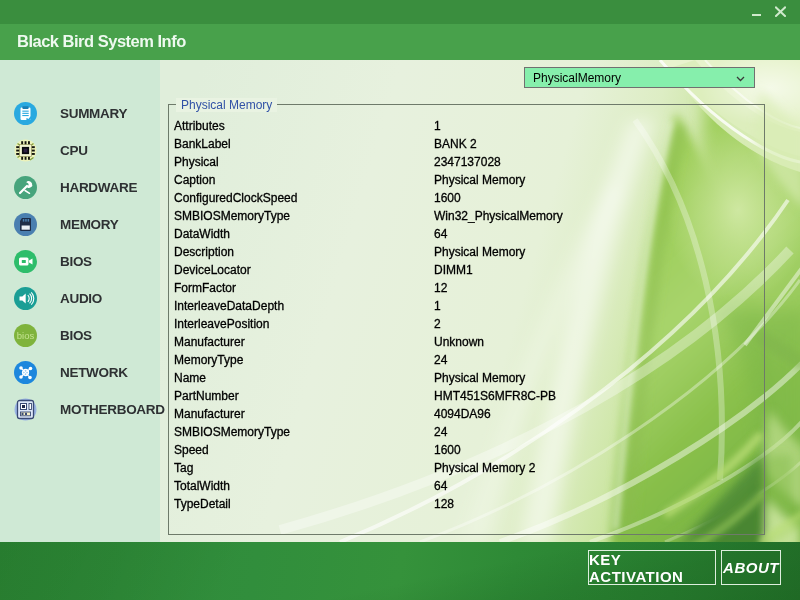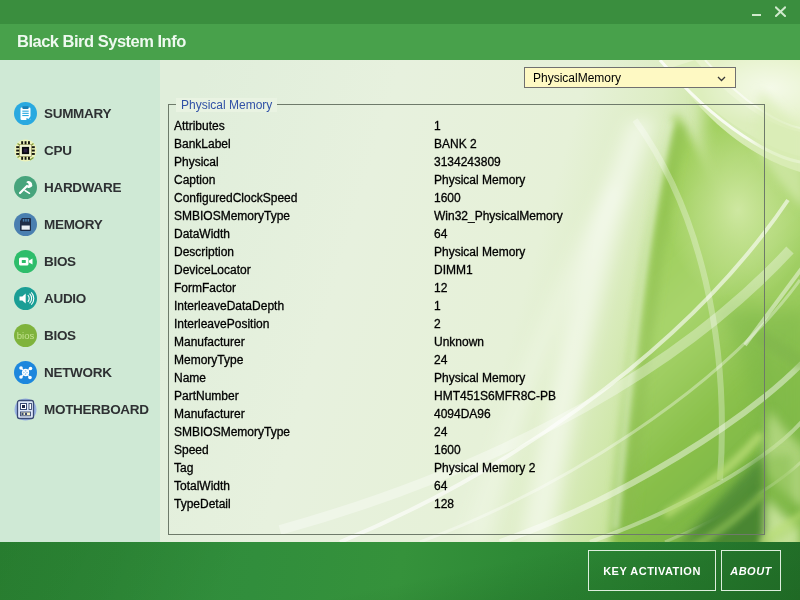--- a/index.html
+++ b/index.html
@@ -5,35 +5,35 @@
   html,body{margin:0;padding:0;}
   body{width:800px;height:600px;position:relative;overflow:hidden;transform:translateZ(0);
        font-family:"Liberation Sans", sans-serif;background:#fff;}
   .abs{position:absolute;}
   .topbar{left:0;top:0;width:800px;height:24px;background:#3a8e3e;}
   .titleband{left:0;top:24px;width:800px;height:36px;background:#48a14b;}
   .apptitle{left:17px;top:32px;font-size:16.5px;font-weight:bold;color:#eef9ef;letter-spacing:-0.5px;}
   .minbtn{left:752px;top:14px;width:9px;height:2px;background:#cfeacb;}
   .closex{left:775px;top:6px;width:11px;height:11px;}
   .sidebar{left:0;top:60px;width:160px;height:482px;background:#cfe9d5;}
-  .menuitem{position:absolute;left:14px;height:24px;display:flex;align-items:center;}
+  .menuitem{position:absolute;left:14px;height:24px;display:flex;align-items:center;gap:16px;}
   .menuicon{width:23px;height:23px;flex:none;}
   .menutext{margin-left:7px;font-size:13.5px;font-weight:bold;color:#2e3133;letter-spacing:-0.3px;}
   .content{left:160px;top:60px;width:640px;height:482px;}
-  .dropdown{left:524px;top:67px;width:212px;height:21px;background:#fef9c3;border:1px solid #707070;box-sizing:border-box;}
+  .dropdown{left:524px;top:67px;width:231px;height:21px;background:#86efac;border:1px solid #707070;box-sizing:border-box;}
   .ddtext{position:absolute;left:8px;top:3px;font-size:12px;color:#000;}
   .groupbox{left:168px;top:104px;width:597px;height:431px;border:1px solid #6e7a6a;box-sizing:border-box;}
   .grouplabel{left:176px;top:98px;padding:0 5px;font-size:12px;color:#3152a6;background:#e9f3e2;}
   .row{position:absolute;font-size:12px;color:#000;white-space:nowrap;-webkit-text-stroke:0.3px #000;}
   .lab{left:174px;}
   .val{left:434px;}
   .bottombar{left:0;top:542px;width:800px;height:58px;background:linear-gradient(168deg, rgba(0,45,0,0) 55%, rgba(0,45,0,0.10) 75%, rgba(0,45,0,0.16) 100%),linear-gradient(115deg, rgba(0,45,0,0.13) 0%, rgba(0,45,0,0.09) 14%, rgba(0,45,0,0) 30%),linear-gradient(100deg,#2d8836 0%,#318e3c 32%,#35923b 50%,#2e8a36 64%,#298031 84%,#25752c 100%);}
   
-  .btn{position:absolute;top:550px;height:41px;border:1px solid #ddeedd;box-sizing:border-box;color:#fff;
-       font-size:11px;font-weight:bold;letter-spacing:0.5px;display:flex;align-items:center;justify-content:center;text-align:center;}
+  .btn{position:absolute;top:550px;height:35px;border:1px solid #ddeedd;box-sizing:border-box;color:#fff;
+       font-size:15px;font-weight:bold;letter-spacing:0.5px;display:flex;align-items:center;justify-content:center;}
 </style>
 </head>
 <body>
 <div class="abs topbar"></div>
 <div class="abs titleband"></div>
 <div class="abs apptitle">Black Bird System Info</div>
 <div class="abs minbtn"></div>
 <svg class="abs closex" width="11" height="11" viewBox="0 0 11 11">
     <path d="M1,1.5 L10,10 M10,1.5 L1,10" stroke="#cfe9cc" stroke-width="2" stroke-linecap="square" fill="none"></path>
   </svg>
@@ -260,21 +260,21 @@
 </div>
 
 <div class="abs groupbox"></div>
 <div class="abs grouplabel">Physical Memory</div>
 <div id="rows">
     <div class="row lab" style="top:119px">Attributes</div>
     <div class="row val" style="top:119px">1</div>
     <div class="row lab" style="top:137px">BankLabel</div>
     <div class="row val" style="top:137px">BANK 2</div>
     <div class="row lab" style="top:155px">Physical</div>
-    <div class="row val" style="top:155px">3134243809</div>
+    <div class="row val" style="top:155px">2347137028</div>
     <div class="row lab" style="top:173px">Caption</div>
     <div class="row val" style="top:173px">Physical Memory</div>
     <div class="row lab" style="top:191px">ConfiguredClockSpeed</div>
     <div class="row val" style="top:191px">1600</div>
     <div class="row lab" style="top:209px">SMBIOSMemoryType</div>
     <div class="row val" style="top:209px">Win32_PhysicalMemory</div>
     <div class="row lab" style="top:227px">DataWidth</div>
     <div class="row val" style="top:227px">64</div>
     <div class="row lab" style="top:245px">Description</div>
     <div class="row val" style="top:245px">Physical Memory</div>

